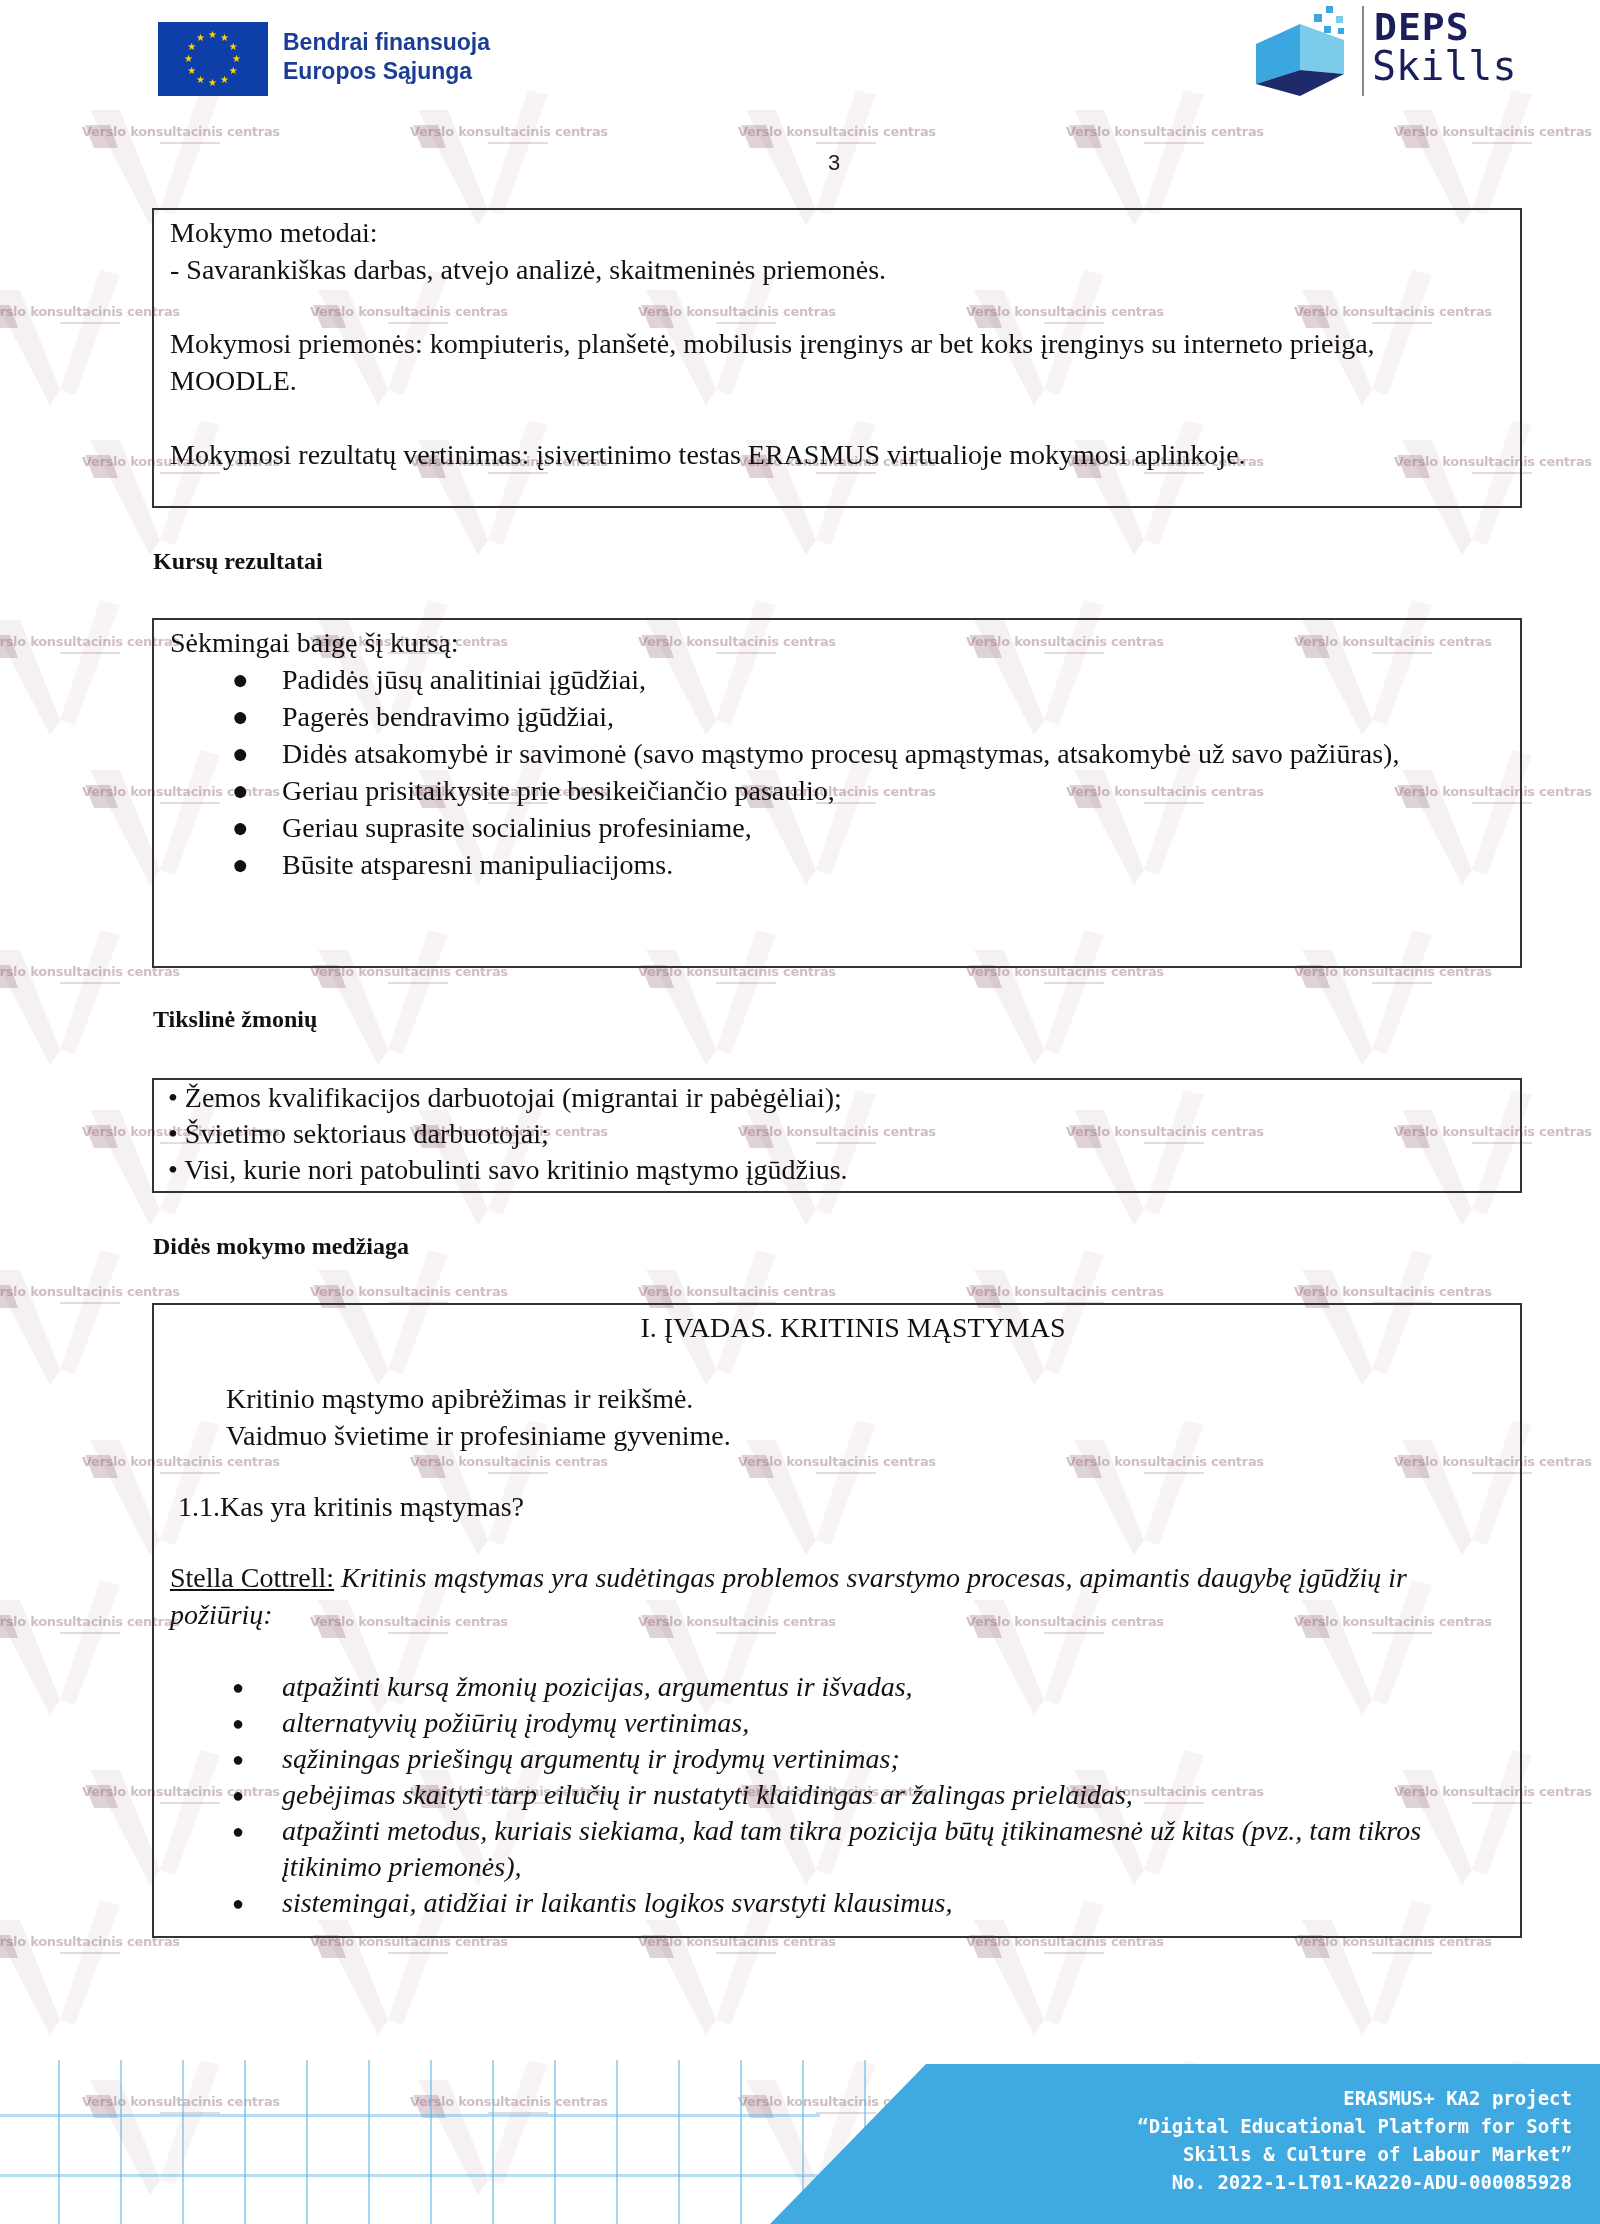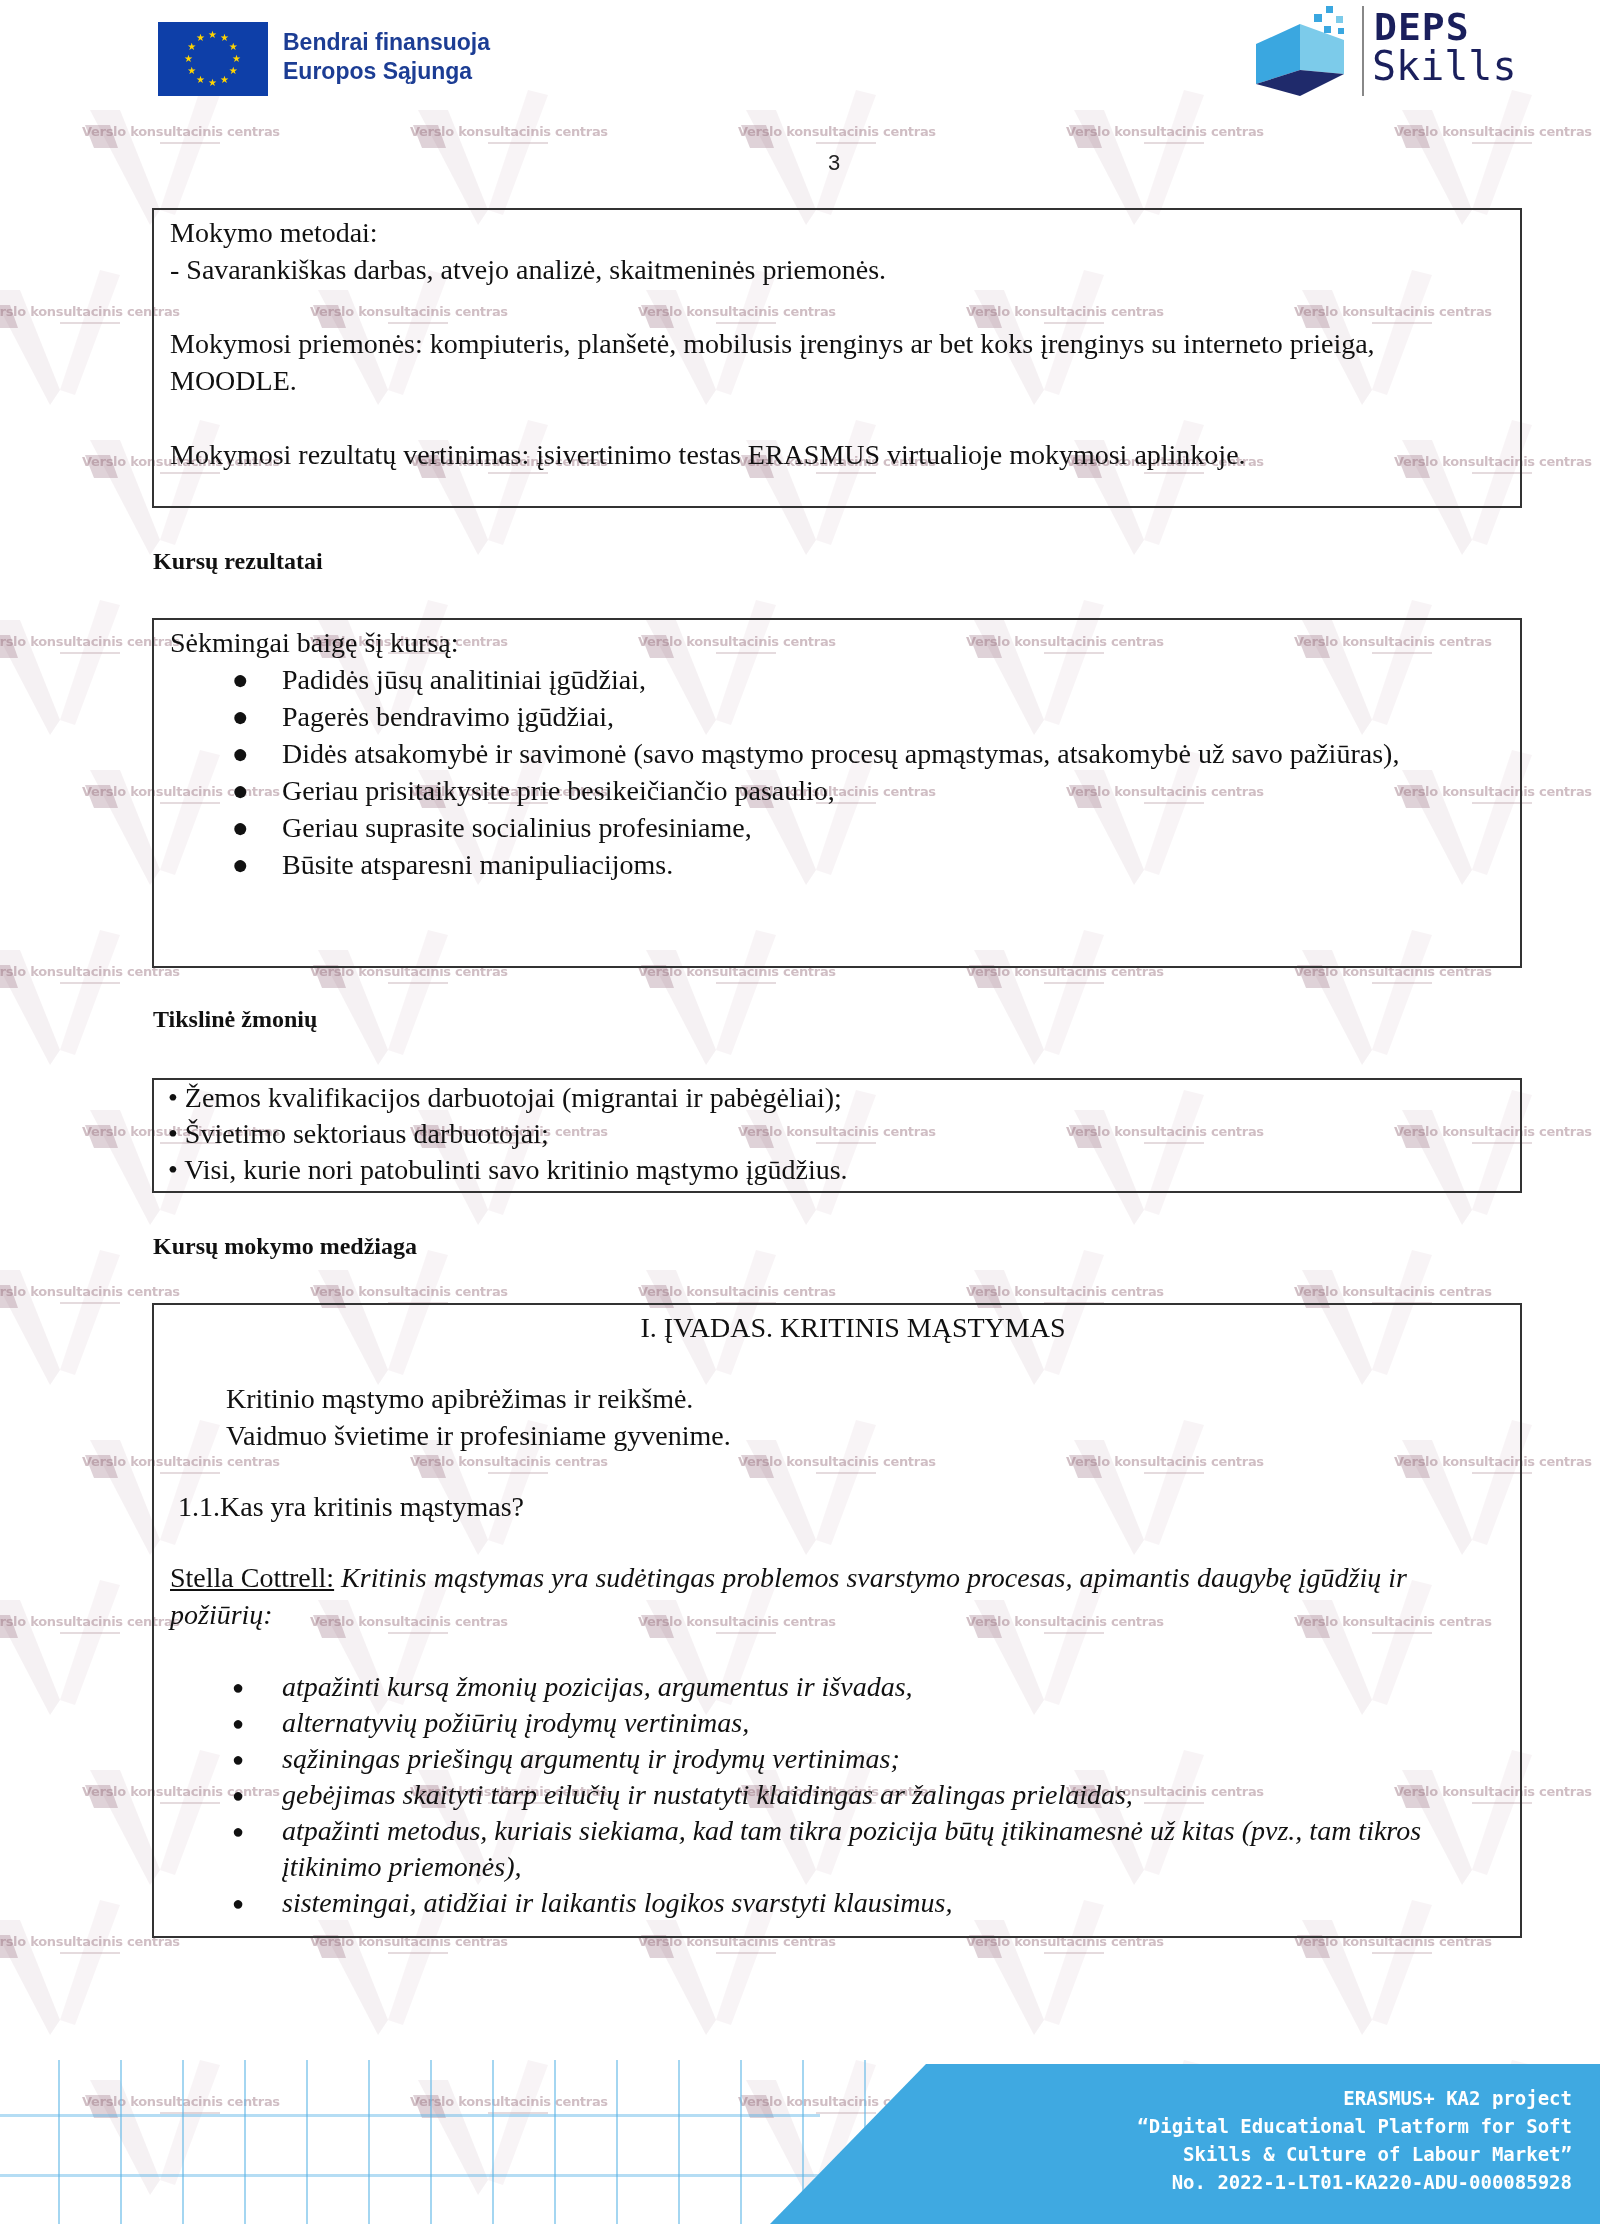--- a/index.html
+++ b/index.html
@@ -750,21 +750,21 @@
 
   <div class="section-heading" style="top:1006px;">Tikslinė žmonių</div>
   <div class="box" style="top:1078px; height:115px; padding:0 0 0 0;">
     <div id="tg-list">
         <div class="tg-line">• Žemos kvalifikacijos darbuotojai (migrantai ir pabėgėliai);</div>
         <div class="tg-line">• Švietimo sektoriaus darbuotojai;</div>
         <div class="tg-line">• Visi, kurie nori patobulinti savo kritinio mąstymo įgūdžius.</div>
       </div>
   </div>
 
-  <div class="section-heading" style="top:1233px;">Kursų mokymo medžiaga</div>
+  <div class="section-heading" style="top:1233px;">Didės mokymo medžiaga</div>
   <div class="box" style="top:1303px; height:635px; padding:0 14px 0 16px;">
     <div class="p b" style="text-align:center; margin-top:4px; padding-left:30px;">I.  ĮVADAS. KRITINIS MĄSTYMAS</div>
     <div style="margin-top:34px; padding-left:56px;">
       <div class="p b">Kritinio mąstymo apibrėžimas ir reikšmė.</div>
       <div class="p b">Vaidmuo švietime ir profesiniame gyvenime.</div>
     </div>
     <div class="p b" style="margin-top:34px; padding-left:8px;">1.1.Kas yra kritinis mąstymas?</div>
     <p class="p" style="margin-top:34px;"><span class="b u">Stella Cottrell:</span><span class="i"> Kritinis mąstymas yra sudėtingas problemos svarstymo procesas, apimantis daugybę įgūdžių ir požiūrių:</span></p>
     <ul class="bullets i" id="materials-list" style="margin-top:36px;">
         <li style="line-height: 36px;"><span class="dot" style="font-style: normal; font-size: 20px;">●</span><span>atpažinti kursą žmonių pozicijas, argumentus ir išvadas,</span></li>

